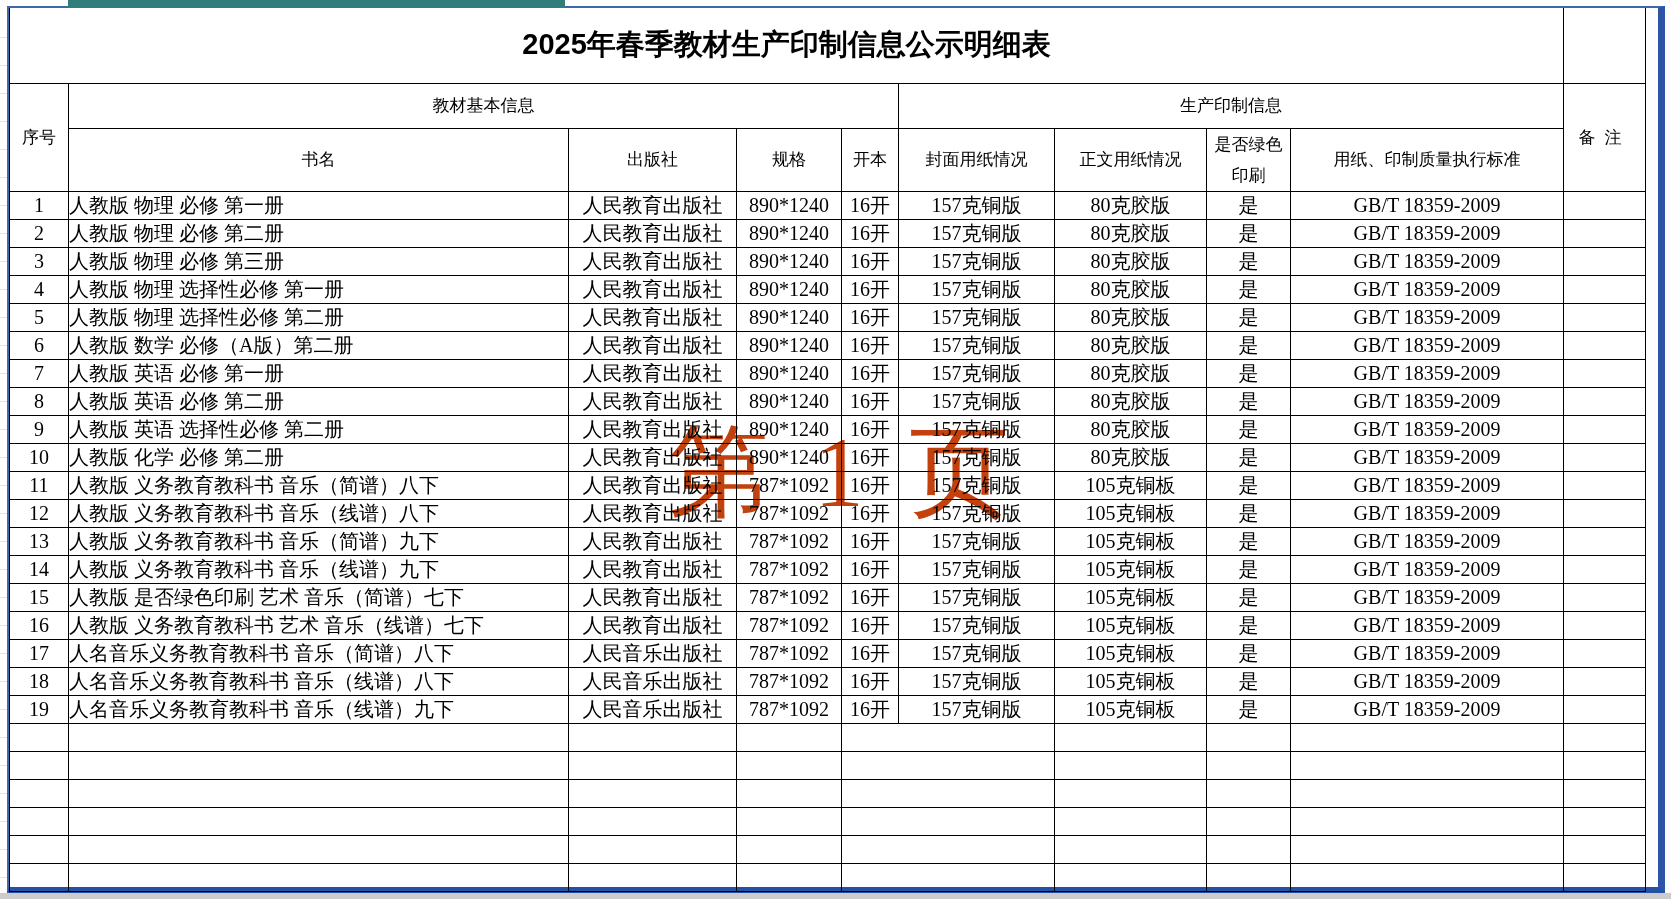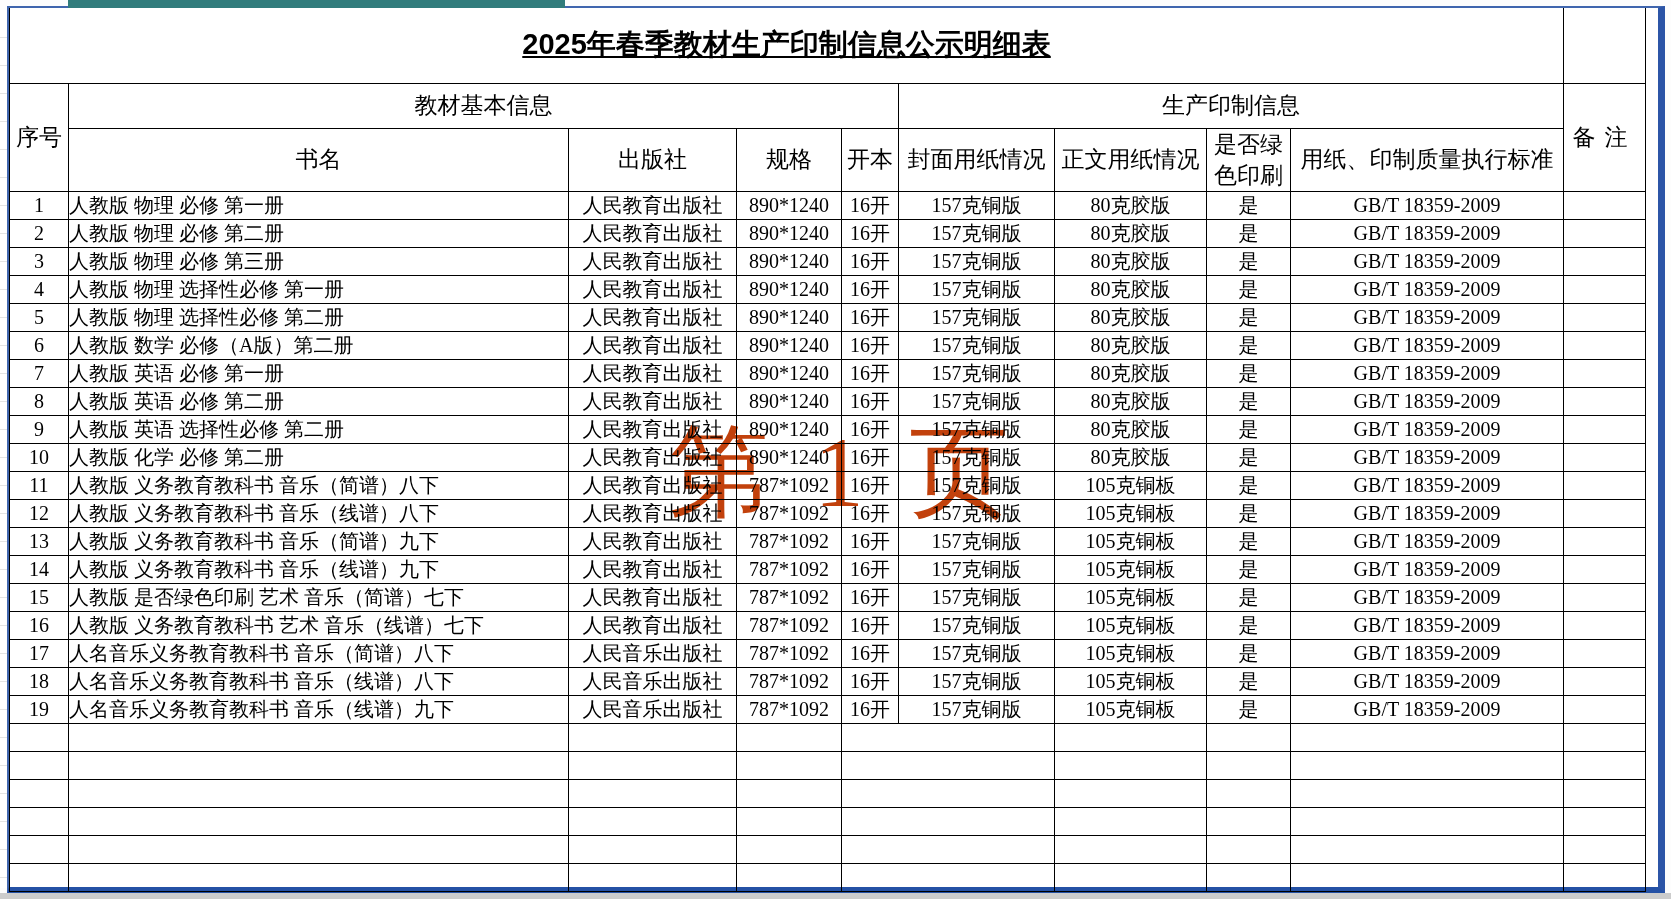--- a/index.html
+++ b/index.html
@@ -32,24 +32,24 @@
   }
   td,th{
     border:1px solid #000;padding:0;overflow:hidden;white-space:nowrap;
     text-align:center;vertical-align:middle;font-weight:normal;
     font-size:20px;background:transparent;
   }
   tr.title-row{height:75px;}
   tr.title-row td{border-top:none;}
   td.title-cell{
     font-family:"Liberation Sans","DejaVu Sans",sans-serif;
-    font-weight:bold;font-size:29px;text-decoration:underline;
+    font-weight:bold;font-size:29px;
   }
   tr.group-row{height:45px;}
-  tr.group-row th,tr.sub-row th{font-size:23px;}
+  tr.group-row th,tr.sub-row th{font-size:17px;}
   tr.sub-row{height:58px;}
   th.green-h{white-space:normal;line-height:31px;font-size:20px;margin-top:16px;}
   th.std-h{font-size:20px;}
   th.remark-h{letter-spacing:9px;}
   tbody tr{height:28px;}
   tbody td.al{text-align:left;}
   tbody td{font-size:20px;}
 </style>
 </head>
 <body>

